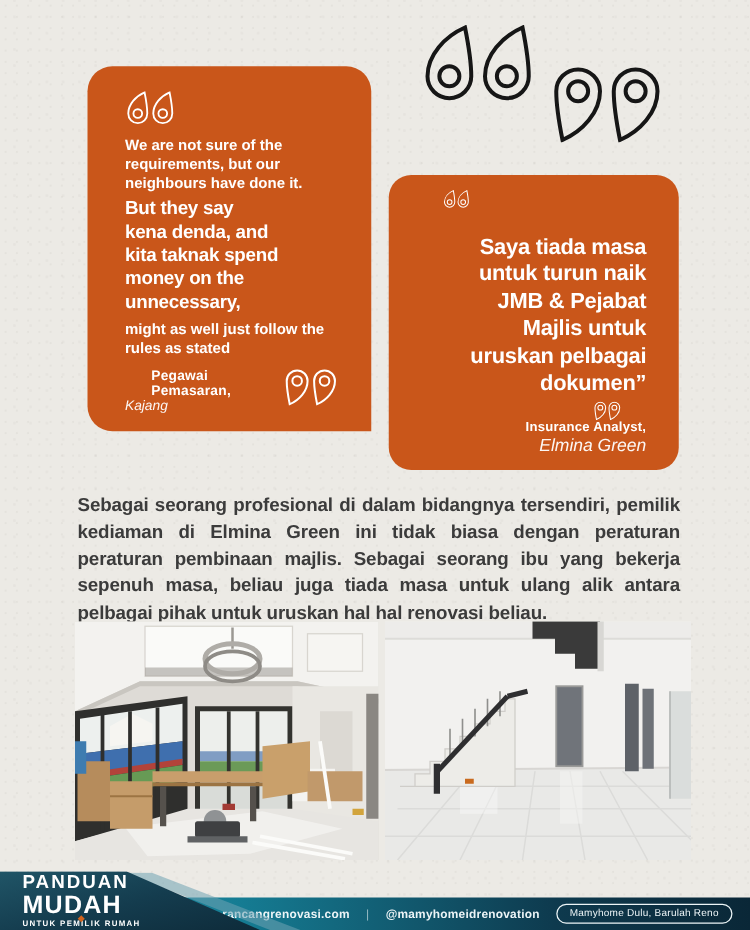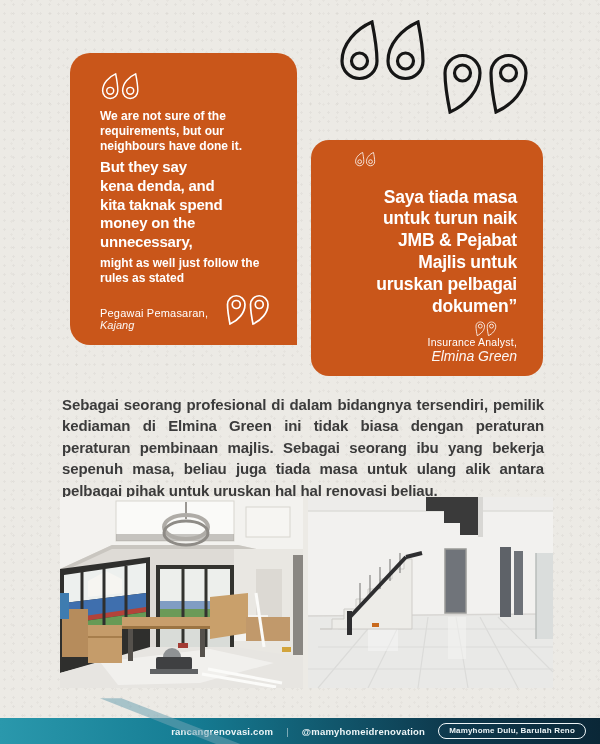--- a/index.html
+++ b/index.html
@@ -28,21 +28,21 @@
   }
   .card-right{
     left:311px;top:140px;width:232px;height:236px;
     border-radius:18px;
     padding:12px 26px 12px 26px;
   }
   .intro{font-size:12px;font-weight:bold;line-height:1.26;margin:9px 0 4px;white-space:pre-line;}
   .big{font-size:15px;font-weight:bold;line-height:1.24;letter-spacing:-.2px;margin:0 0 5px;white-space:pre-line;}
   .outro{font-size:12px;font-weight:bold;line-height:1.26;margin:0;white-space:pre-line;}
   .attr-row{margin-top:auto;display:flex;justify-content:space-between;align-items:flex-end;}
-  .author{font-size:11px;font-weight:normal;letter-spacing:.2px;}
+  .author{font-size:11px;font-weight:bold;letter-spacing:.2px;margin-left:21px;}
   .loc{font-size:11px;font-style:italic;opacity:.95;}
   .card-right .quote-text{
     font-size:17.5px;font-weight:bold;line-height:1.25;letter-spacing:-.2px;
     text-align:right;white-space:pre-line;margin:20px 0 3px;align-self:flex-end;width:175px;
   }
   .card-right .closeq{align-self:flex-end;margin-right:10px;}
   .card-right .attr{margin-top:auto;text-align:right;}
   .card-right .author{font-size:10.5px;}
   .card-right .loc{font-size:14px;}
   
@@ -60,21 +60,21 @@
     position:absolute;left:0;top:718px;width:600px;height:26px;
     background:linear-gradient(90deg,#2A98AC 0%,#157C93 32%,#0E3A4E 74%,#0A2737 100%);
   }
   .bar-content{
     height:100%;display:flex;align-items:center;justify-content:flex-end;
     gap:13px;padding-right:14px;color:#EDF5F7;font-size:9.5px;font-weight:bold;letter-spacing:.2px;
   }
   .sep{opacity:.6;font-weight:normal;}
   .pill{
     border:1px solid #EDF5F7;border-radius:10px;padding:2.5px 10px 3px;
-    font-size:8px;font-weight:bold;letter-spacing:.2px;
+    font-size:8px;font-weight:normal;letter-spacing:.2px;
   }
   .plate-band{
     position:absolute;left:0;top:692px;width:270px;height:52px;
     clip-path:polygon(37% 12%, 45% 12%, 89% 100%, 80% 100%);
     background:#6FA3B2;opacity:.55;
   }
   .plate{
     position:absolute;left:0;top:692px;width:260px;height:52px;box-sizing:border-box;
     clip-path:polygon(0 10%, 39% 10%, 80% 100%, 0 100%);
     background:linear-gradient(165deg,#215769 0%,#143C4E 48%,#0C2634 100%);
@@ -279,14 +279,22 @@
 
   <div class="bar">
     <div class="bar-content">
       <span>rancangrenovasi.com</span>
       <span class="sep">|</span>
       <span>@mamyhomeidrenovation</span>
       <span class="pill">Mamyhome Dulu, Barulah Reno</span>
     </div>
   </div>
   <div class="plate-band"></div>
+  <div class="plate">
+    <div class="l1">PANDUAN</div>
+    <div class="l2">MUDAH</div>
+    <div class="l3">
+      <span>UNTUK PEMILIK RUMAH</span>
+      <span class="accent"></span>
+    </div>
+  </div>
 
 </div>
 
 </body></html>

